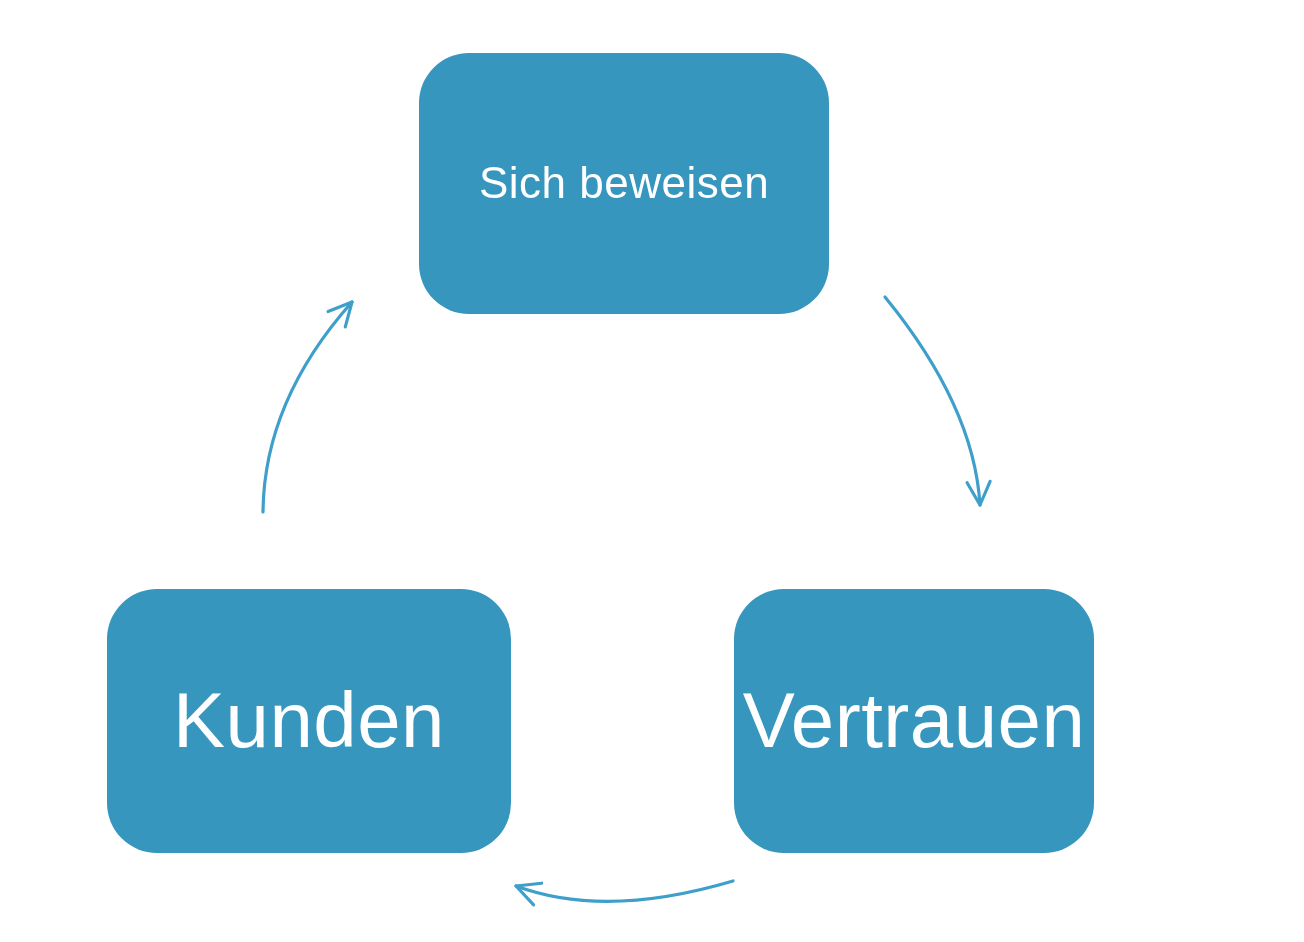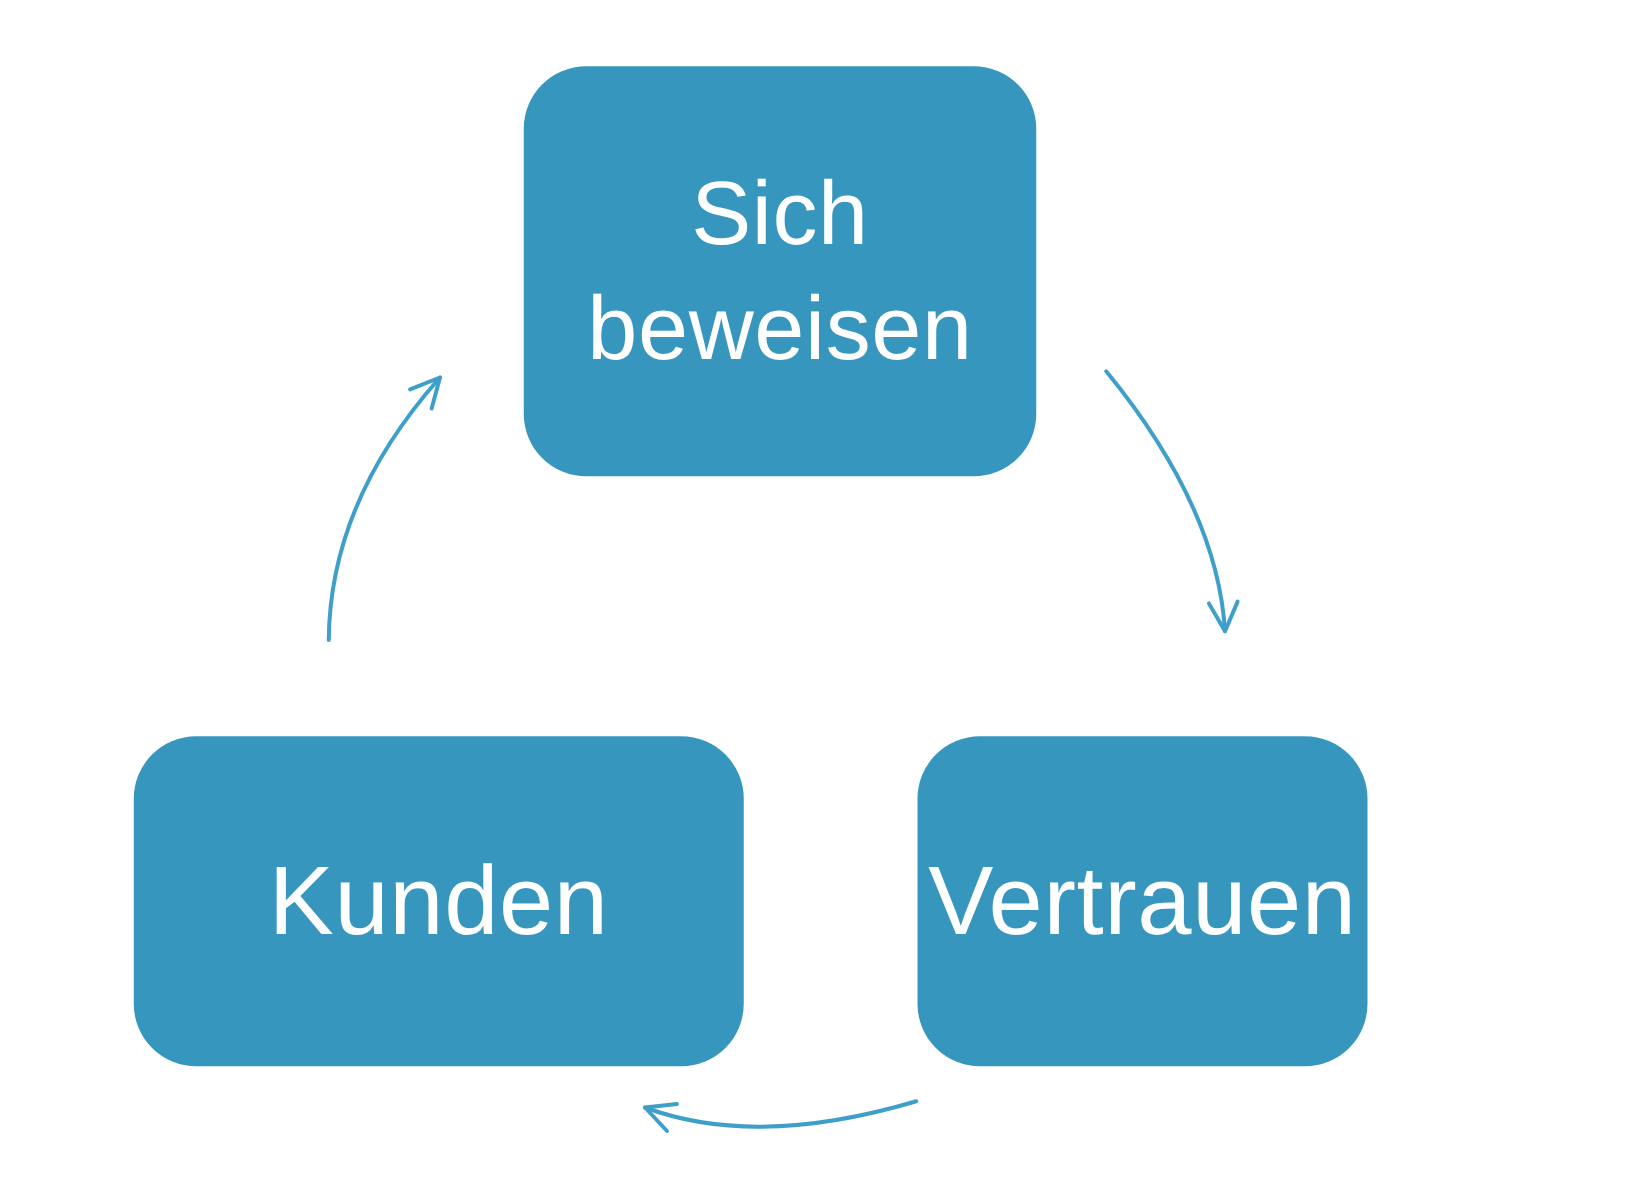--- a/index.html
+++ b/index.html
@@ -34,30 +34,30 @@
     font-weight: 300;
     letter-spacing: 0.5px;
   }
   .node-label {
     display: block;
   }
   #node-sich-beweisen {
     left: 419px;
     top: 53px;
     width: 410px;
-    height: 328px;
-    font-size: 72px;
+    height: 261px;
+    font-size: 44px;
     line-height: 1.28;
     padding: 0 20px;
     box-sizing: border-box;
   }
   #node-kunden {
     left: 107px;
     top: 589px;
-    width: 488px;
+    width: 404px;
     height: 264px;
     font-size: 78px;
     line-height: 1.15;
     justify-content: center;
   }
   #node-vertrauen {
     left: 734px;
     top: 589px;
     width: 360px;
     height: 264px;

